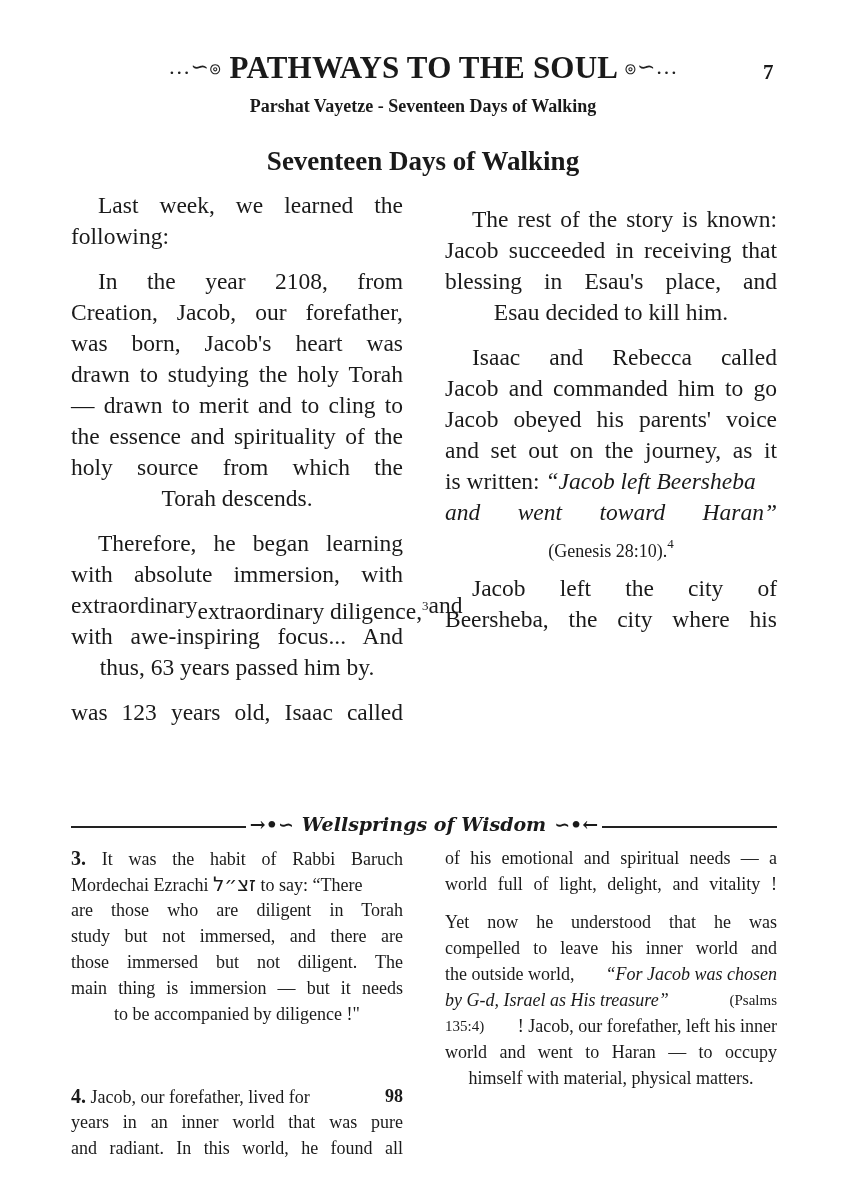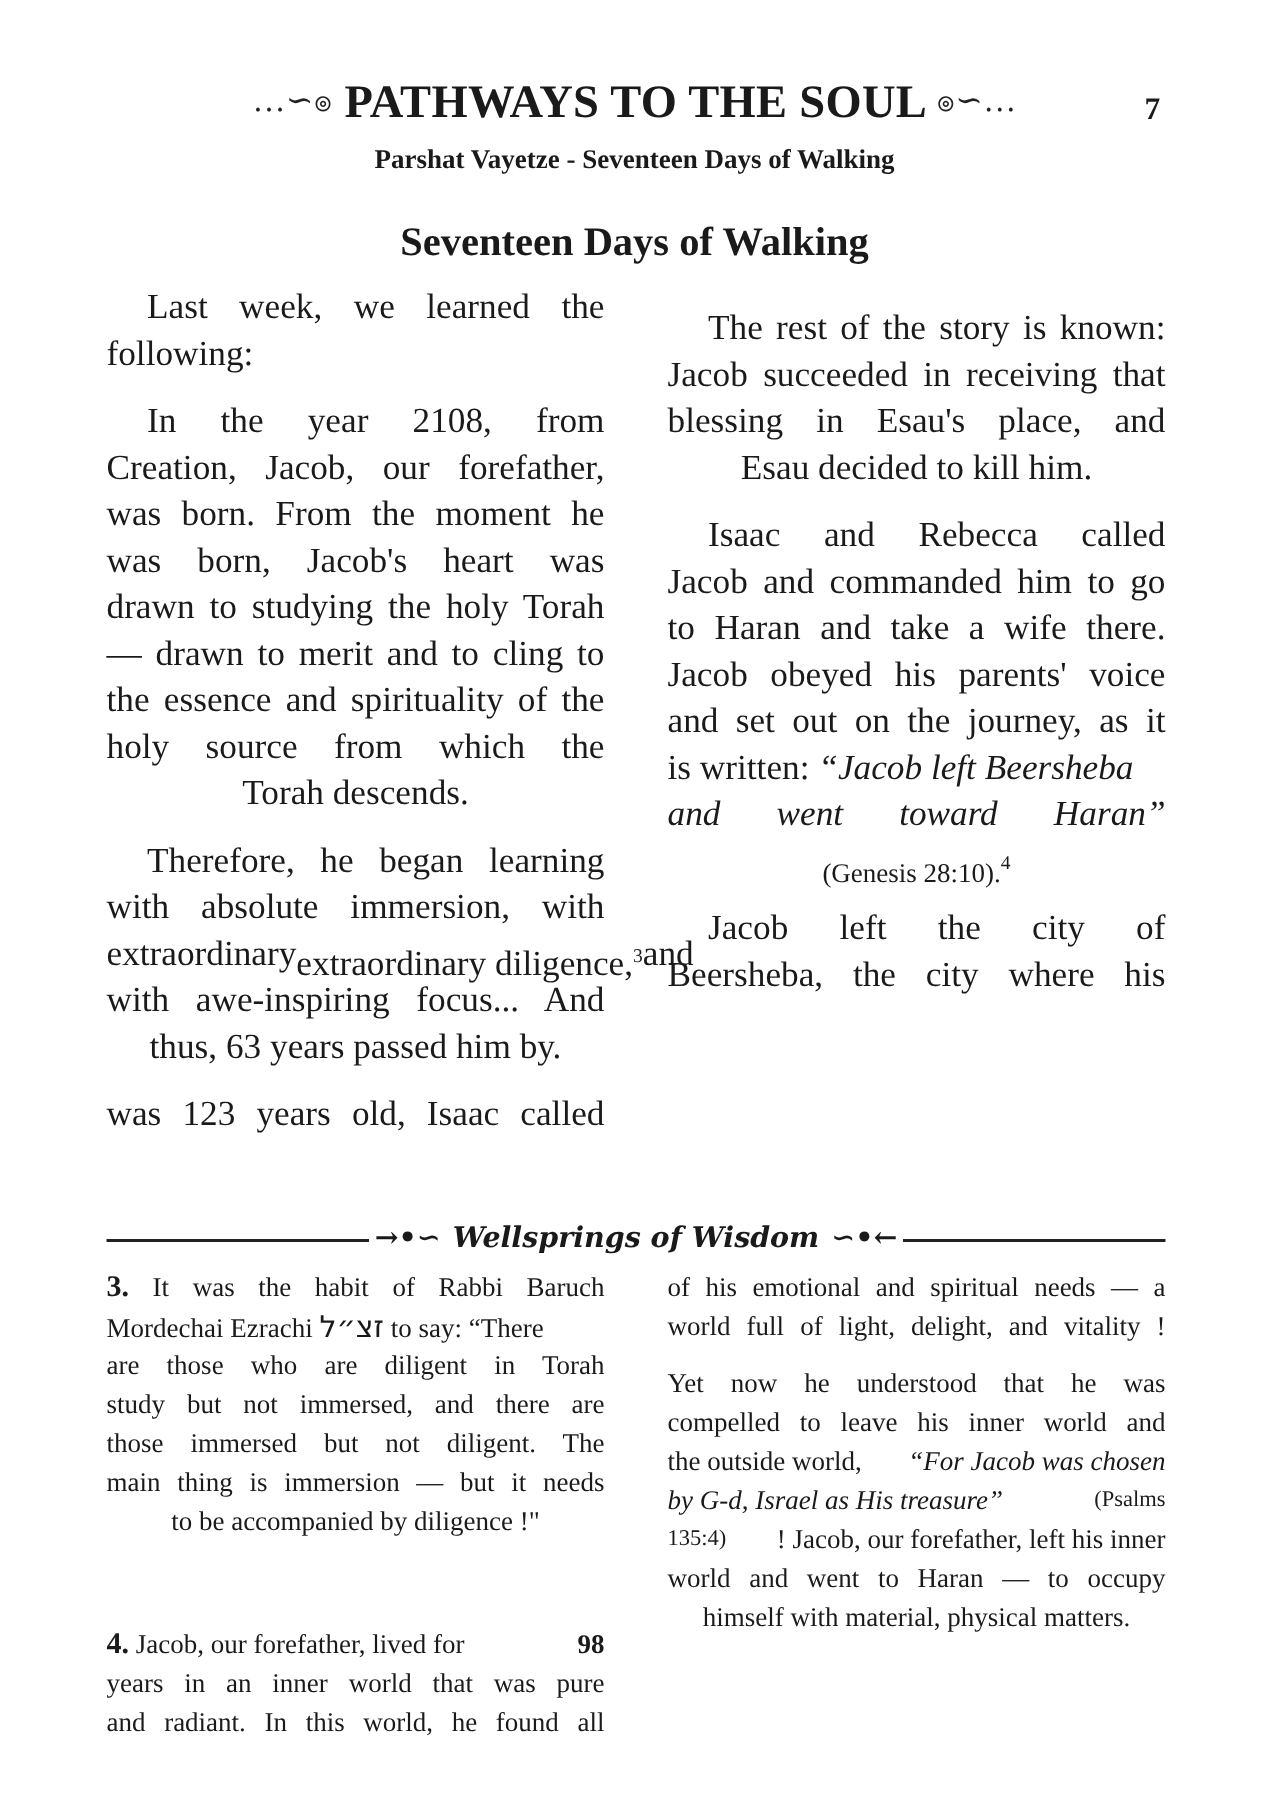--- a/index.html
+++ b/index.html
@@ -48,21 +48,20 @@
 
 <div class="col col-left" style="top:190px;">
   <div>
     <span class="line just indent">Last week, we learned the</span>
     <span class="line">following:</span>
   </div>
   <div style="height:14px"></div>
   <div>
     <span class="line just indent">In the year 2108, from</span>
     <span class="line just">Creation, Jacob, our forefather,</span>
-    <span class="line just">was born. From the moment he</span>
     <span class="line just">was born, Jacob's heart was</span>
     <span class="line just">drawn to studying the holy Torah</span>
     <span class="line just">— drawn to merit and to cling to</span>
     <span class="line just">the essence and spirituality of the</span>
     <span class="line just">holy source from which the</span>
     <span class="line center">Torah descends.</span>
   </div>
   <div style="height:14px"></div>
   <div>
     <span class="line just indent">Therefore, he began learning</span>
@@ -86,21 +85,20 @@
   <div>
     <span class="line just indent">The rest of the story is known:</span>
     <span class="line just">Jacob succeeded in receiving that</span>
     <span class="line just">blessing in Esau's place, and</span>
     <span class="line center">Esau decided to kill him.</span>
   </div>
   <div style="height:14px"></div>
   <div>
     <span class="line just indent">Isaac and Rebecca called</span>
     <span class="line just">Jacob and commanded him to go</span>
-    <span class="line just">to Haran and take a wife there.</span>
     <span class="line just">Jacob obeyed his parents' voice</span>
     <span class="line just">and set out on the journey, as it</span>
     <span class="line"><span>is written: </span><span class="it">“Jacob left Beersheba</span></span>
     <span class="line just it">and went toward Haran”</span>
     <span class="line center small"><span>(Genesis 28:10).</span><span class="sup">4</span></span>
   </div>
   <div style="height:14px"></div>
   <div>
     <span class="line just indent">Jacob left the city of</span>
     <span class="line just">Beersheba, the city where his</span>

